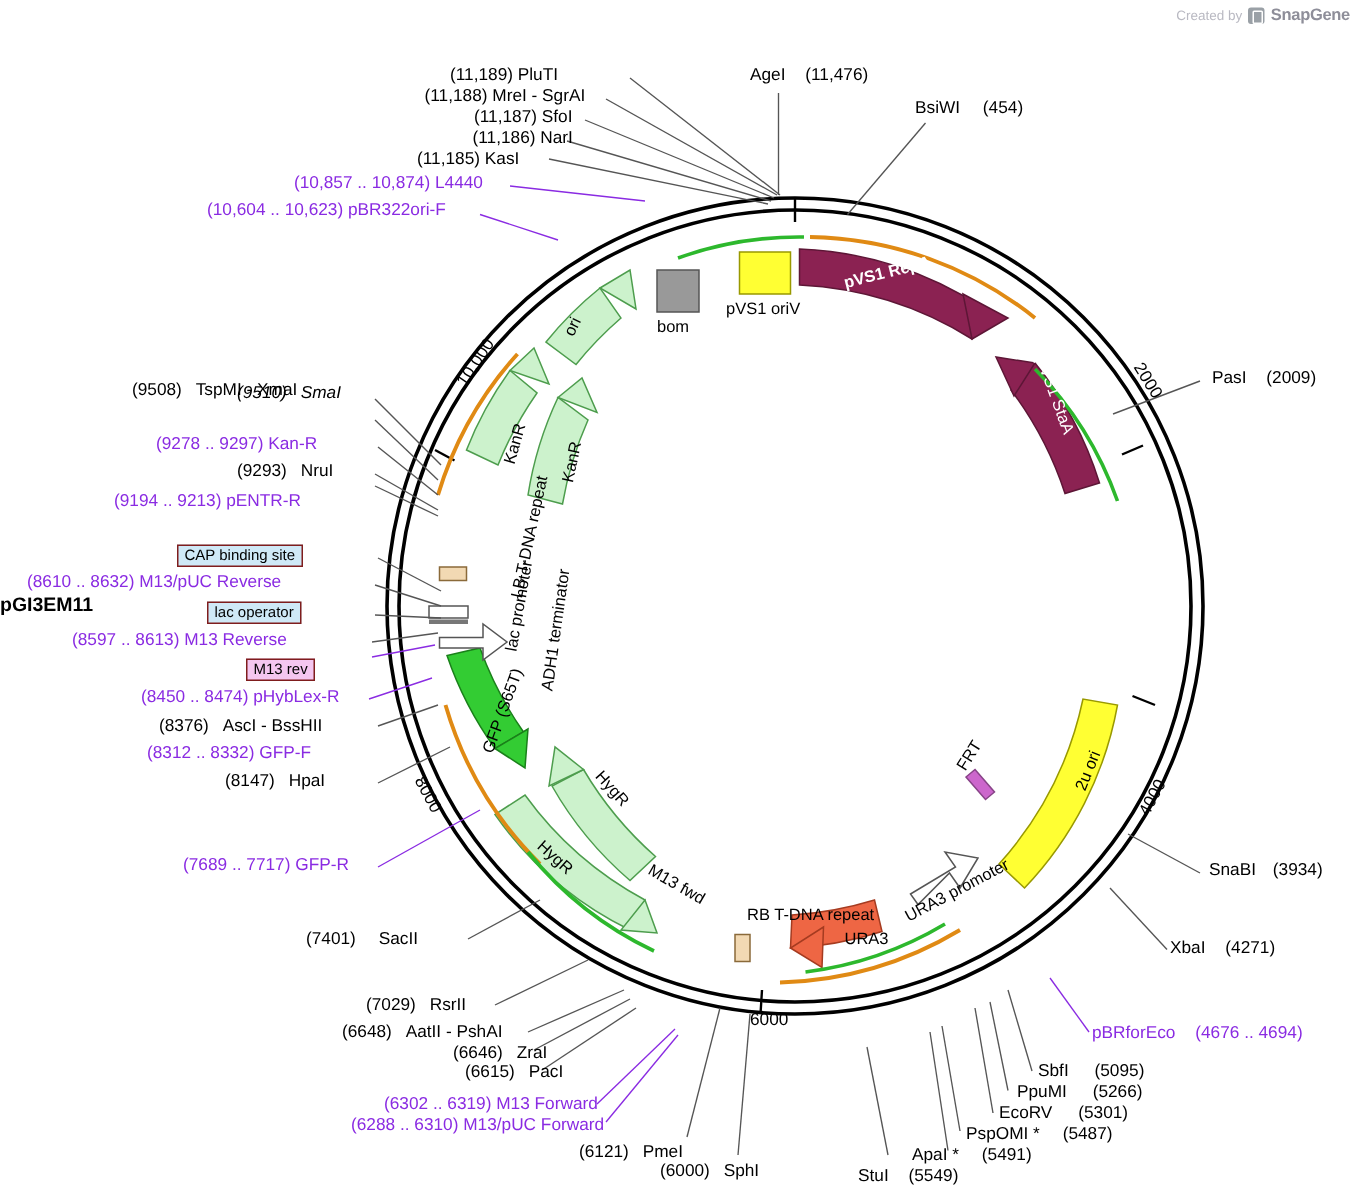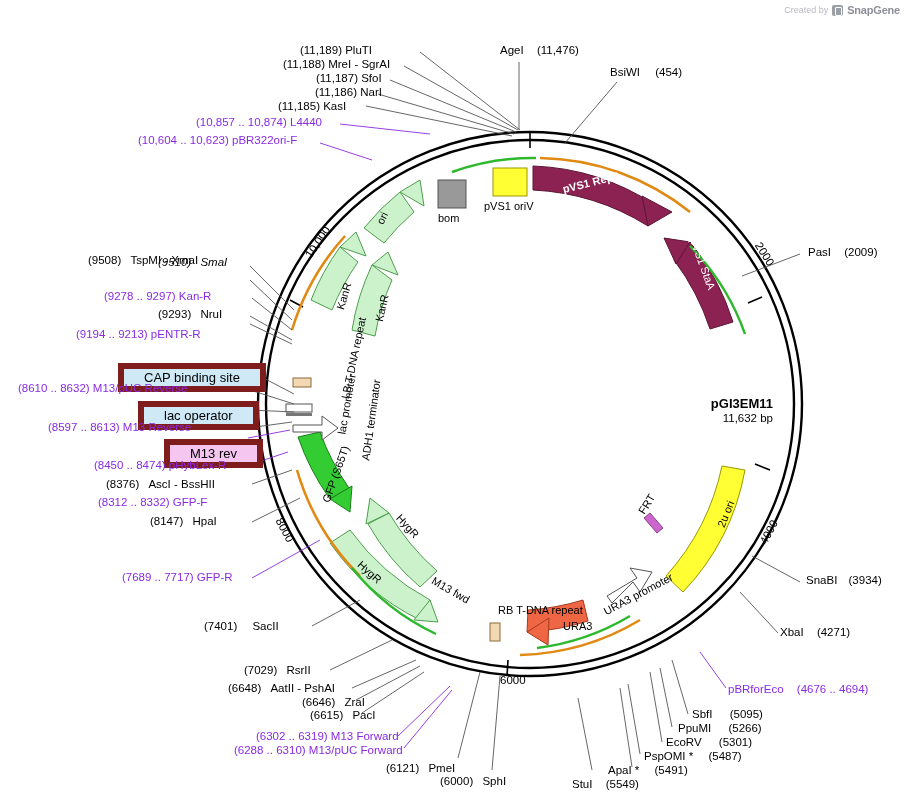--- a/index.html
+++ b/index.html
@@ -6,25 +6,25 @@
   body{width:908px;height:799px;position:relative;font-family:"Liberation Sans",sans-serif;overflow:hidden;}
   #stage{position:absolute;left:0;top:0;width:908px;height:799px;}
   svg#plasmid{position:absolute;left:0;top:0;width:908px;height:799px;}
   .credit{position:absolute;right:8px;top:4px;font-size:9px;color:#b9b9c2;display:flex;align-items:center;gap:4px;}
   .credit .logo{font-size:11px;font-weight:bold;color:#8e8e99;letter-spacing:-.2px;}
   .credit .snap{display:inline-block;width:11px;height:11px;border-radius:2px;background:#9aa0a6;position:relative;}
   .credit .snap:after{content:"";position:absolute;left:3px;top:2px;width:5px;height:7px;border:1.4px solid #fff;border-radius:1px;}
   .lbl{position:absolute;white-space:nowrap;font-size:11.5px;color:#000;}
   .lbl.purple{color:#8a2be2;}
   .pos{color:#000;font-weight:normal;}
-  .tagbox{position:absolute;font-size:13px;padding:1px 20px;border:6px solid #7f1d1d;white-space:nowrap;}
+  .tagbox{position:absolute;font-size:10px;padding:1px 4px;border:1px solid #7f1d1d;white-space:nowrap;}
   .tag-cap{background:#cfe9f7;}
   .tag-lacop{background:#cfe9f7;}
   .tag-m13rev{background:#f4c6f0;}
-  .center-title{position:absolute;left:0;width:773px;text-align:right;}
+  .center-title{position:absolute;left:0;width:773px;text-align:left;}
   .center-name{font-size:13px;font-weight:bold;}
   .center-bp{font-size:11.5px;}
   .featlab{position:absolute;font-size:11px;color:#000;white-space:nowrap;transform-origin:50% 50%;}
   .featlab.white{color:#fff;font-weight:bold;}
 </style>
 </head>
 <body>
 
 <div id="stage">
 
@@ -188,23 +188,20 @@
       <line x1="252" y1="298" x2="292" y2="330"></line>
       <line x1="250" y1="280" x2="292" y2="320"></line>
       <line x1="250" y1="266" x2="294" y2="310"></line>
       <line x1="252" y1="522" x2="300" y2="498"></line>
       <line x1="252" y1="484" x2="292" y2="470"></line>
     </g>
   </svg>
 
   <div class="center-title" style="top:394px">
     <span class="center-name">pGI3EM11</span>
-  </div>
-  <div class="center-title" style="top:408px">
-    <span class="center-bp">11,632 bp</span>
   </div>
 
   <div class="lbl" style="left:300px;top:236px;transform:rotate(-56deg);">10,000</div>
   <div class="lbl" style="left:752px;top:248px;transform:rotate(58deg);">2000</div>
   <div class="lbl" style="left:756px;top:526px;transform:rotate(-62deg);">4000</div>
   <div class="lbl" style="left:500px;top:674px;">6000</div>
   <div class="lbl" style="left:272px;top:524px;transform:rotate(62deg);">8000</div>
 
   <div class="featlab white" style="left:562px;top:176px;transform:rotate(-14deg);">pVS1 RepA</div>
   <div class="featlab" style="left:676px;top:258px;transform:rotate(70deg);color:#fff;">pVS1 StaA</div>

